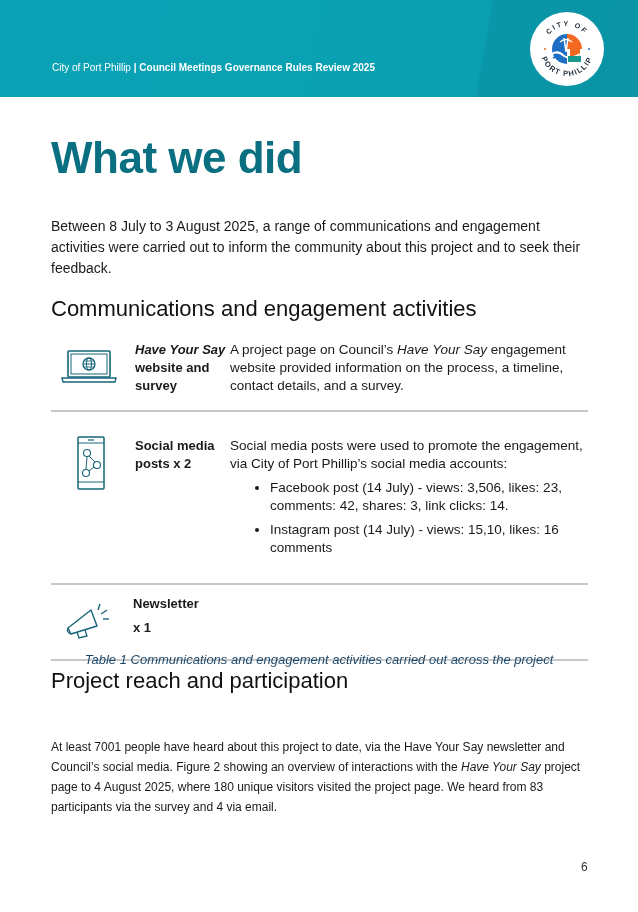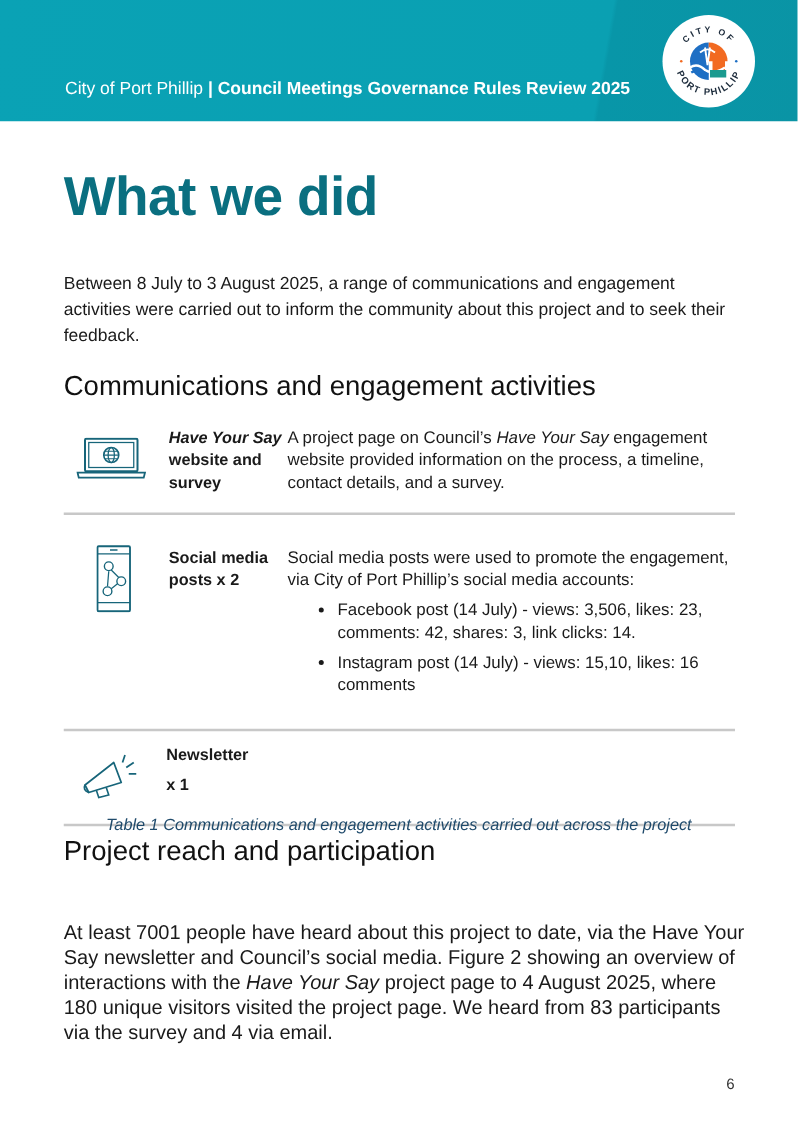--- a/index.html
+++ b/index.html
@@ -5,21 +5,21 @@
   html, body { margin: 0; padding: 0; }
   body {
     width: 638px; height: 912px; background: #ffffff; position: relative; overflow: hidden;
     font-family: "Liberation Sans", sans-serif; color: #1a1a1a;
   }
   .banner {
     position: absolute; left: 0; top: 0; width: 638px; height: 97px;
     background: linear-gradient(100deg, #0aa2b5 0%, #0aa0b2 75%, #0896a8 75.5%, #0a94a5 100%);
   }
   .banner-text {
-    position: absolute; left: 52px; top: 62px; font-size: 14px; color: #ffffff; white-space: nowrap;
+    position: absolute; left: 52px; top: 62px; font-size: 10px; color: #ffffff; white-space: nowrap;
   }
   .banner-text .bold { font-weight: bold; }
   .logo {
     position: absolute; left: 530px; top: 12px; width: 74px; height: 74px; border-radius: 50%;
     background: #ffffff;
   }
   .logo svg { position: absolute; left: 0; top: 0; }
   .title {
     position: absolute; left: 51px; top: 133px; font-size: 44px; font-weight: bold; color: #0a6f80;
     letter-spacing: -0.5px; margin: 0;
@@ -46,21 +46,21 @@
   .row2 .label, .row2 .desc { top: 9px; }
   .row3 .label { top: 7px; left: 82px; line-height: 24px; }
   .row3 .desc { top: 7px; left: 177px; }
   ul.bullets { margin: 6px 0 0 0; padding-left: 40px; }
   ul.bullets li { margin-bottom: 6px; }
   .caption {
     position: absolute; left: 0; width: 638px; top: 652px; text-align: center; font-size: 13px;
     font-style: italic; color: #1f4a6b;
   }
   .body2 {
-    position: absolute; left: 51px; top: 737px; width: 545px; font-size: 16px; line-height: 20px; margin: 0;
+    position: absolute; left: 51px; top: 737px; width: 545px; font-size: 12px; line-height: 20px; margin: 0;
   }
   .body2 em { font-style: italic; }
   .page-num { position: absolute; left: 581px; top: 860px; font-size: 12px; color: #333; }
 </style>
 </head>
 <body>
 
 <div class="banner">
   <div class="banner-text">
     <span>City of Port Phillip</span>

